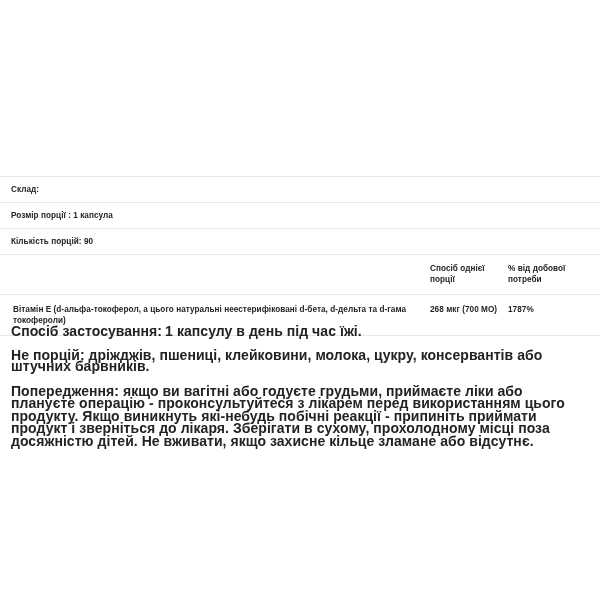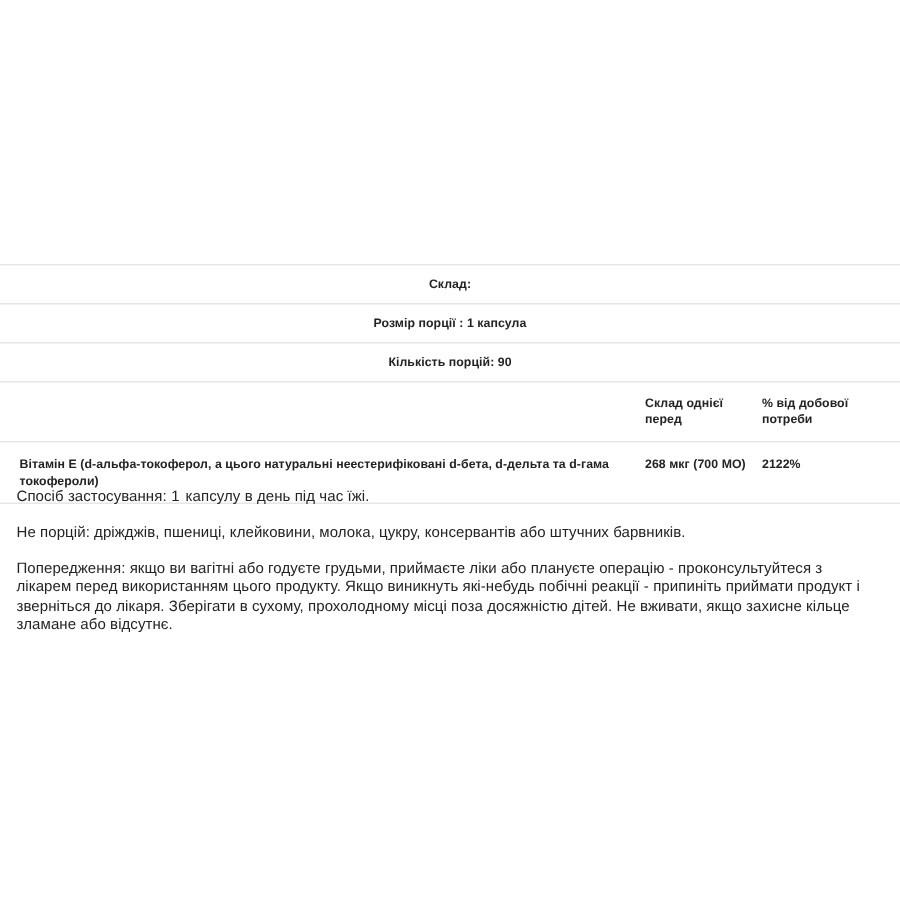--- a/index.html
+++ b/index.html
@@ -39,21 +39,20 @@
   .frow {
     display: flex;
     align-items: flex-start;
     padding: 6px 11px 6px 11px;
     box-sizing: border-box;
     font-size: 8.2px;
     line-height: 11px;
     font-weight: bold;
     letter-spacing: 0.05px;
     color: #232323;
-    justify-content: center;
   }
 
   .frow .c1 { flex: 0 0 419px; }
   .frow .c2 { flex: 0 0 78px; }
   .frow .c3 { flex: 1 1 auto; }
 
   .frow-single {
     padding: 7px 11px 7px 11px;
   }
 
@@ -73,23 +72,23 @@
 
   
   .paras {
     position: absolute;
     left: 11px;
     top: 326px;
     width: 570px;
   }
 
   .para {
-    font-size: 10px;
+    font-size: 14px;
     line-height: 11px;
-    font-weight: normal;
+    font-weight: bold;
     letter-spacing: 0.05px;
     color: #232323;
     margin: 0 0 13px 0;
   }
 
   .para-warning {
     line-height: 12.4px;
     margin-bottom: 16px;
   }
 
@@ -120,30 +119,30 @@
     <div class="divider"></div>
 
     <div class="frow frow-single">
       <span>Кількість порцій: 90</span>
     </div>
 
     <div class="divider"></div>
 
     <div class="frow frow-head">
       <span class="c1"></span>
-      <span class="c2">Склад однієї перед</span>
+      <span class="c2">Спосіб однієї порції</span>
       <span class="c3">% від добової потреби</span>
     </div>
 
     <div class="divider"></div>
 
     <div class="frow frow-ing">
       <span class="c1">Вітамін Е (d-альфа-токоферол, а цього натуральні неестерифіковані d-бета, d-дельта та d-гама токофероли)</span>
       <span class="c2">268 мкг (700 МО)</span>
-      <span class="c3">2122%</span>
+      <span class="c3">1787%</span>
     </div>
 
     <div class="divider"></div>
 
   </div>
 
   <div class="paras">
 
     <p class="para"><span>Спосіб застосування:</span><span class="usage-qty">1</span><span>капсулу в день під час їжі.</span></p>
 

